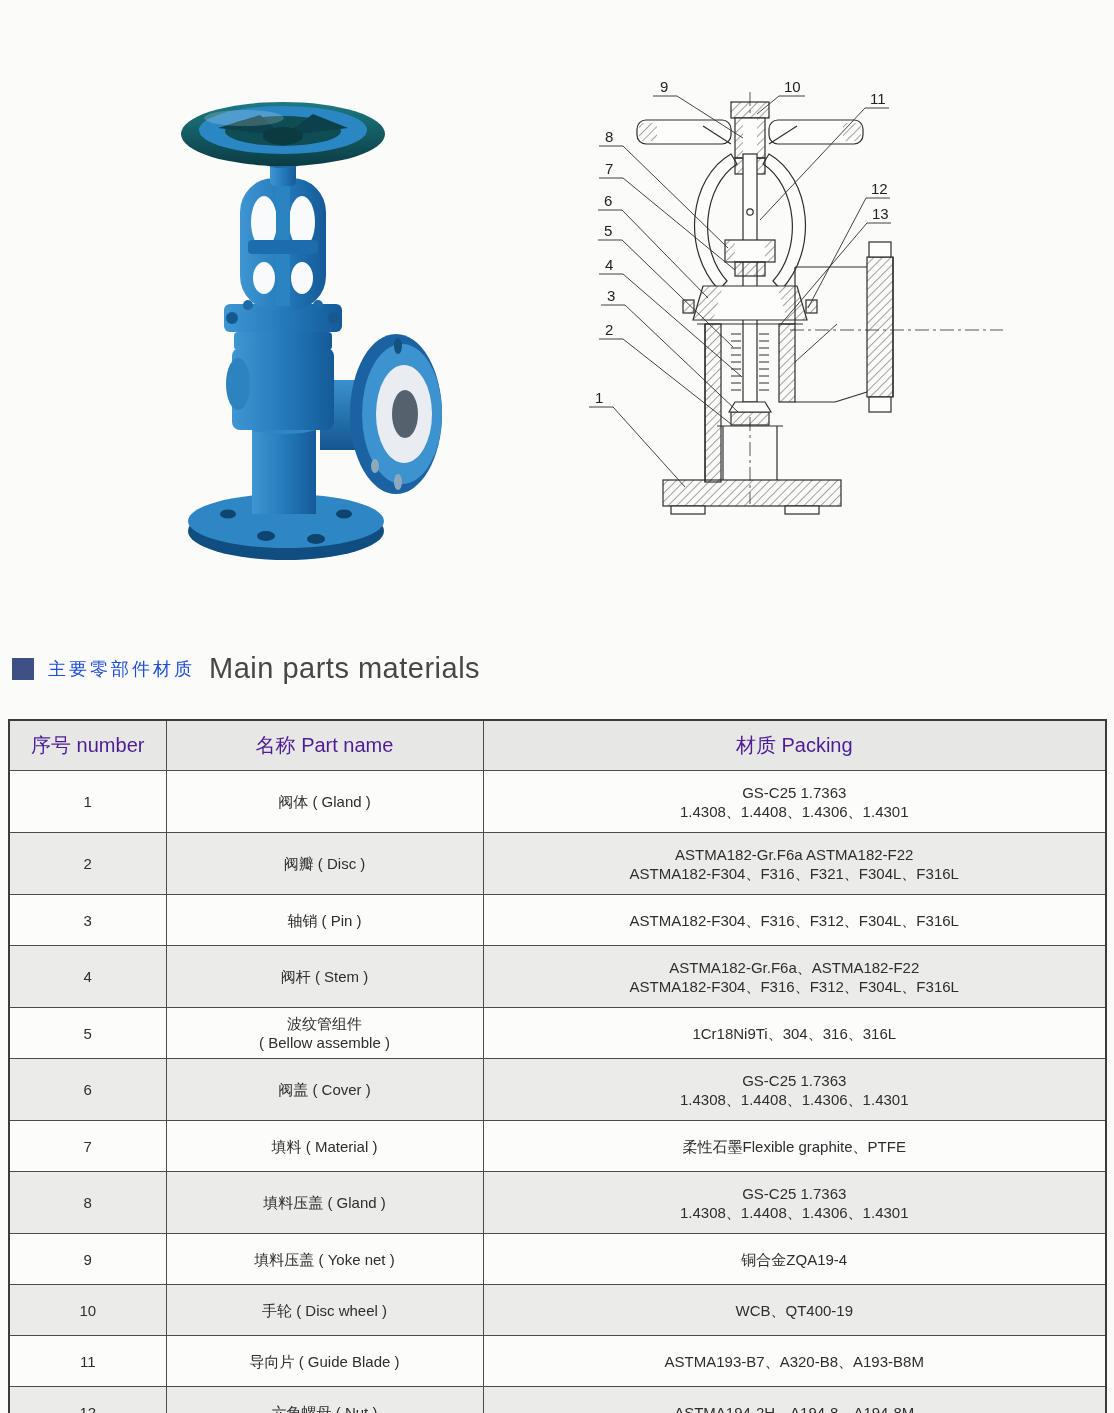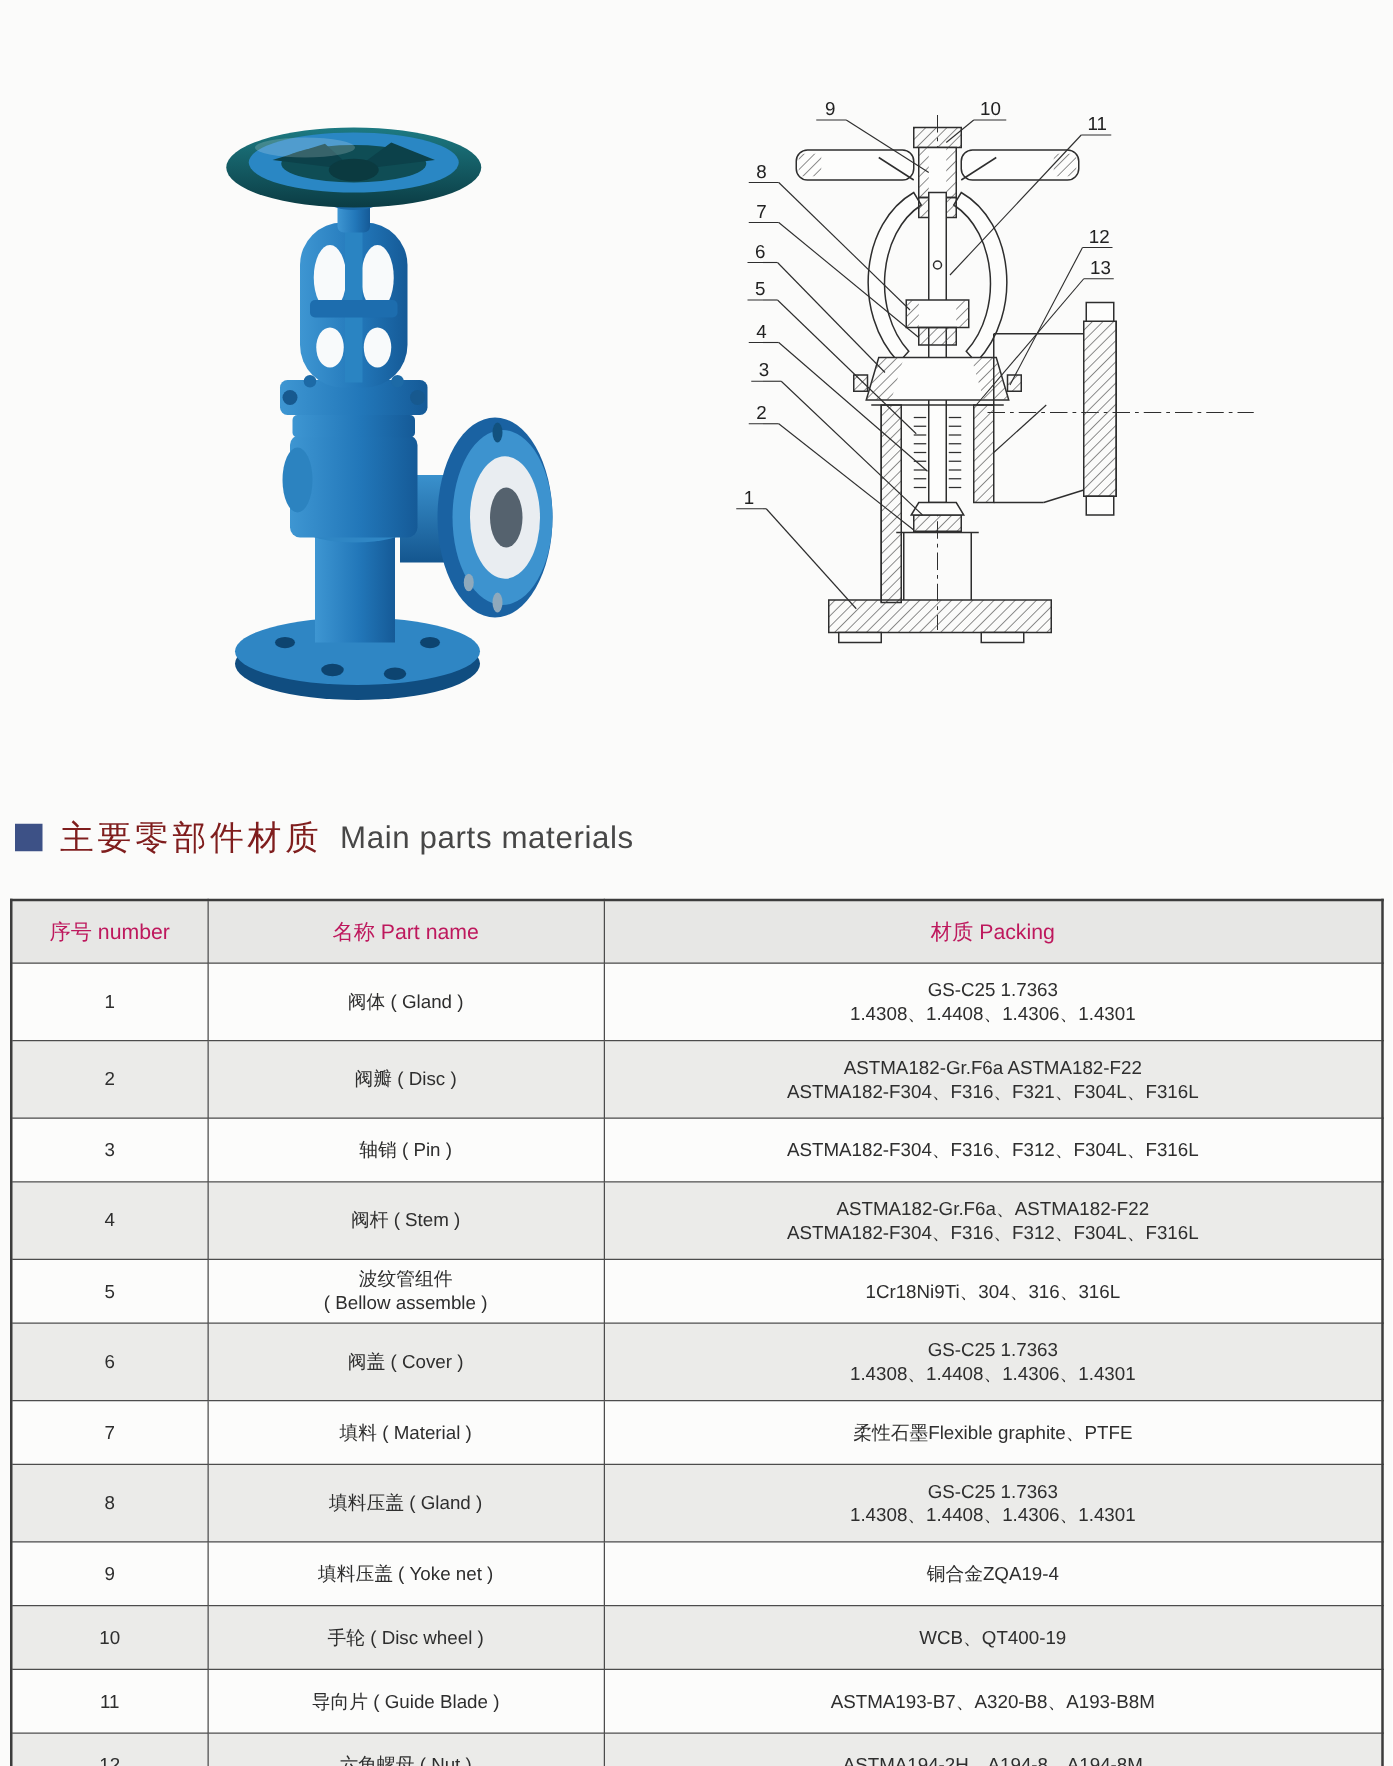--- a/index.html
+++ b/index.html
@@ -9,27 +9,27 @@
     font-family:"Liberation Sans","DejaVu Sans",sans-serif;
     color:#2e2e2e; overflow:hidden;
   }
   
   .photo-wrap{position:absolute; left:148px; top:84px; width:312px; height:478px;}
   .diagram-wrap{position:absolute; left:585px; top:62px; width:425px; height:478px;}
   .lbl{font-size:15px; fill:#222; font-family:"Liberation Sans","DejaVu Sans",sans-serif;}
   
   .heading{position:absolute; left:12px; top:652px; display:flex; align-items:center;}
   .heading .bullet{width:22px; height:22px; background:#3d5186; margin-right:14px;}
-  .heading .zh{font-size:27px; color:#7f1d1d; letter-spacing:3px;}
-  .heading .en{font-size:25px; color:#474747; margin-left:14px; letter-spacing:0.5px;}
+  .heading .zh{font-size:18px; color:#1d4ed8; letter-spacing:3px;}
+  .heading .en{font-size:29px; color:#474747; margin-left:14px; letter-spacing:0.5px;}
   
   .table-wrap{position:absolute; left:8px; top:719px; width:1097px;}
   table{border-collapse:collapse; width:100%; table-layout:fixed; border:2px solid #3c3c3c;}
   th,td{border:1px solid #4c4c4c; text-align:center; vertical-align:middle;}
-  thead th{background:#e7e7e5; height:47px; font-weight:normal; font-size:17px; color:#be185d;}
+  thead th{background:#e7e7e5; height:47px; font-weight:normal; font-size:20px; color:#4c1d95;}
   tbody td{font-size:15px; line-height:19px; padding:2px 6px; background:#fcfcfb;}
   tbody tr:nth-child(even) td{background:#ebebe9;}
   tr.h1 td{height:46px;}
   tr.h2 td{height:57px;}
   col.c1{width:157px;} col.c2{width:317px;} col.c3{width:623px;}
 </style>
 </head>
 <body>
 
 <div class="page">

